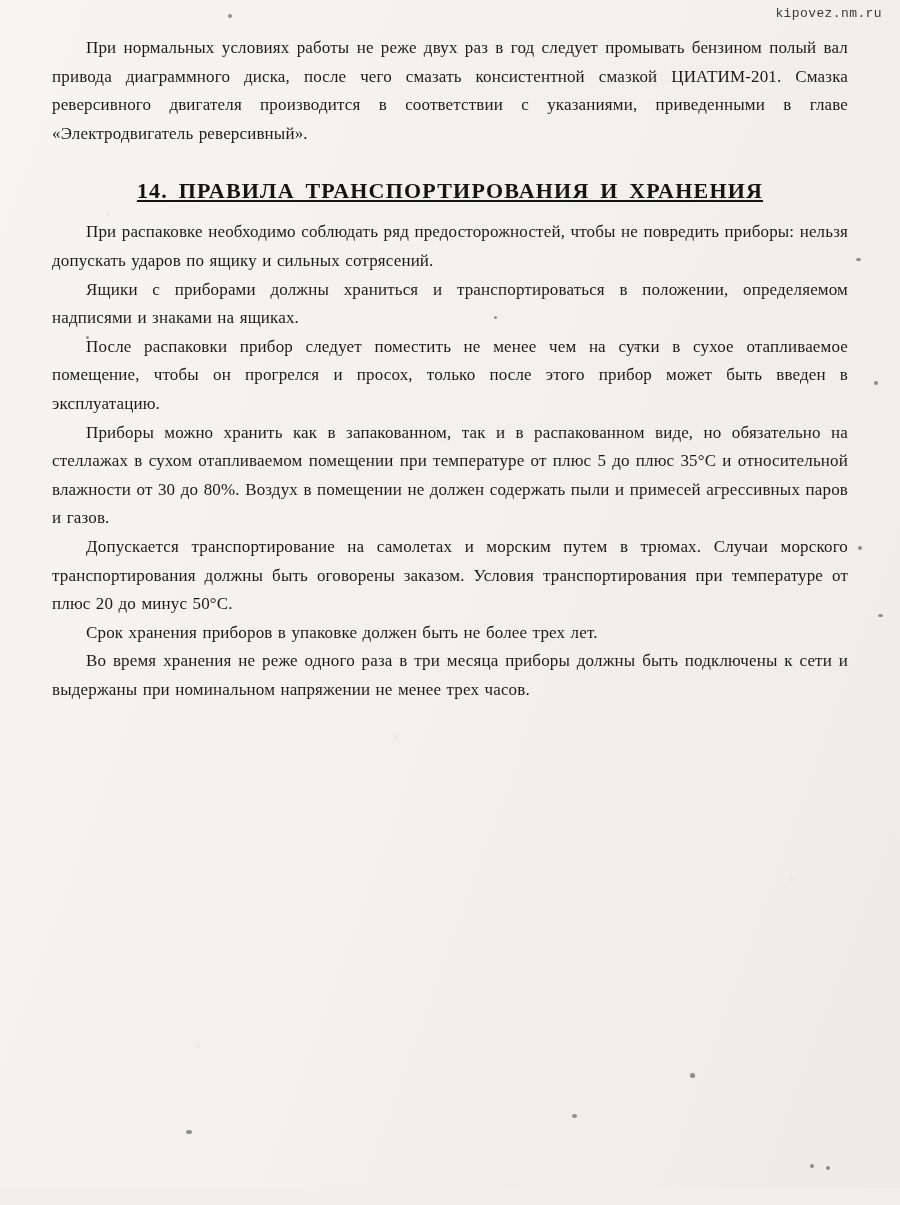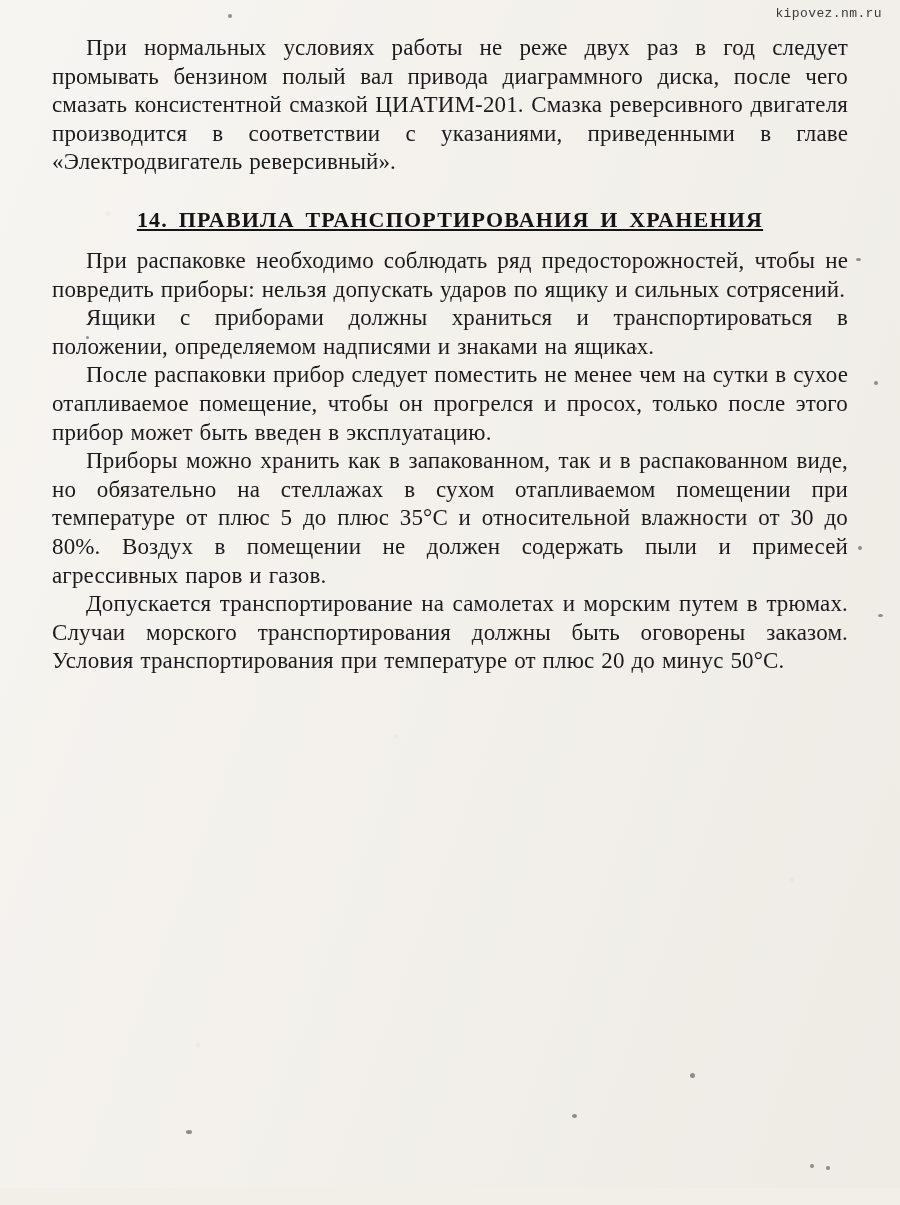--- a/index.html
+++ b/index.html
@@ -40,21 +40,21 @@
     color: #3a3a3a;
   }
   .content {
     position: absolute;
     left: 52px;
     top: 34px;
     width: 796px;
   }
   p.para {
     margin: 0 0 0px 0;
-    font-size: 23px;
+    font-size: 17px;
     line-height: 28.6px;
     text-align: justify;
     text-indent: 34px;
     letter-spacing: 0.15px;
     word-spacing: 1px;
     color: #1b1b1b;
   }
   h2.section {
     margin: 30px 0 14px 0;
     font-size: 22px;
@@ -88,20 +88,22 @@
 
     <p class="para gap-after-first">При нормальных условиях работы не реже двух  раз в год следует промывать бензином полый вал привода диаграммного диска, после чего смазать консистентной смазкой ЦИАТИМ-201. Смазка реверсивного двигателя производится в соответствии с указаниями, приведенными в главе «Электродвигатель реверсивный».</p>
 
     <h2 class="section">14. ПРАВИЛА ТРАНСПОРТИРОВАНИЯ И ХРАНЕНИЯ</h2>
 
     <p class="para">При распаковке необходимо соблюдать  ряд предосторожностей, чтобы не повредить приборы: нельзя допускать ударов по ящику и сильных сотрясений.</p>
     <p class="para">Ящики с приборами должны храниться  и  транспортироваться в положении, определяемом надписями  и знаками на ящиках.</p>
     <p class="para">После распаковки прибор следует поместить не менее чем на сутки в сухое отапливаемое помещение, чтобы он прогрелся и просох, только после этого прибор может быть введен в эксплуатацию.</p>
     <p class="para">Приборы можно хранить как в запакованном, так и в распакованном виде, но обязательно на стеллажах в сухом отапливаемом помещении при температуре  от плюс 5  до  плюс 35°С и относительной влажности  от 30 до 80%.  Воздух в помещении не должен содержать пыли и примесей агрессивных паров и газов.</p>
     <p class="para">Допускается транспортирование на самолетах  и морским путем в трюмах. Случаи морского транспортирования должны быть оговорены заказом. Условия транспортирования при температуре от плюс 20 до минус 50°С.</p>
+    <p class="para">Срок хранения приборов в упаковке должен быть не более трех лет.</p>
+    <p class="para">Во время хранения не реже одного раза в три месяца приборы должны быть подключены к сети  и выдержаны при номинальном напряжении не менее трех часов.</p>
 
   </div>
 
   <span class="speck" style="left:228px;top:14px;width:4px;height:4px;"></span>
   <span class="speck" style="left:856px;top:258px;width:5px;height:3px;"></span>
   <span class="speck" style="left:874px;top:381px;width:4px;height:4px;"></span>
   <span class="speck" style="left:878px;top:614px;width:5px;height:3px;"></span>
   <span class="speck" style="left:858px;top:546px;width:4px;height:4px;"></span>
   <span class="speck" style="left:690px;top:1073px;width:5px;height:5px;"></span>
   <span class="speck" style="left:572px;top:1114px;width:5px;height:4px;"></span>

